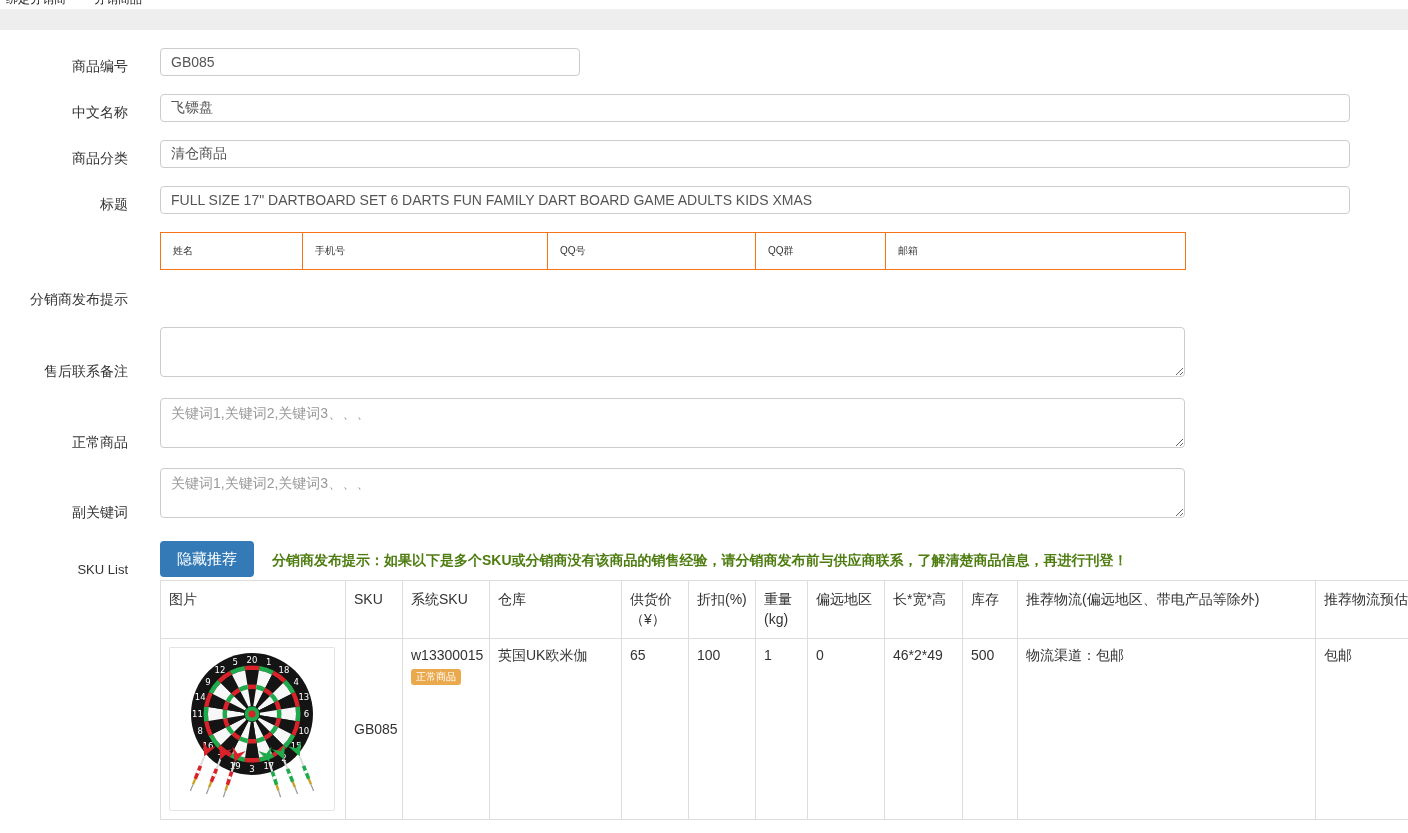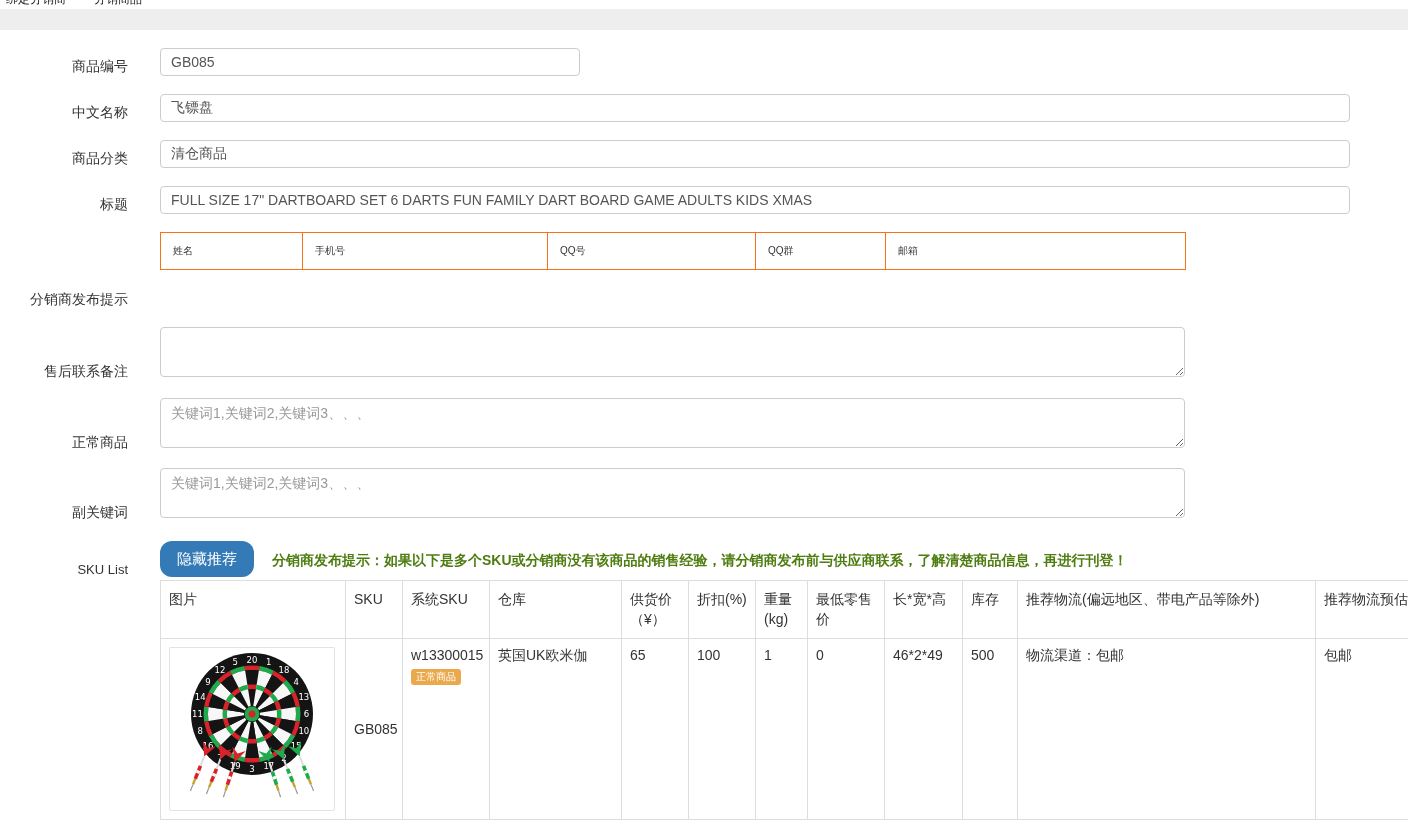--- a/index.html
+++ b/index.html
@@ -33,21 +33,21 @@
   table { border-collapse:collapse; }
   .contact-table { margin-bottom:39px; }
   .contact-table th, .contact-table td {
     border:1px solid #f97316; font-weight:normal; text-align:left;
     font-size:10px; color:#333; padding:9px 12px; height:37px;
   }
 
   .sku-row { margin-bottom:0; }
   .sku-label { padding-top:10px; font-size:13px; }
   .btn-hide {
-    height:36px; padding:0 17px; border:none; border-radius:12px;
+    height:36px; padding:0 17px; border:none; border-radius:4px;
     background:#337ab7; color:#fff; font-size:15px; font-family:inherit; cursor:pointer;
   }
   .sku-notice { color:#4d7c0f; font-weight:bold; font-size:14px; margin-left:18px; align-self:center; padding-top:4px; }
 
   .sku-table-wrap { margin-left:160px; margin-top:3px; width:1248px; overflow:hidden; }
   .sku-table { table-layout:fixed; width:1305px; }
   .sku-table th, .sku-table td {
     border:1px solid #ddd; font-size:14px; color:#333; font-weight:normal;
     text-align:left; vertical-align:top; padding:8px; overflow:hidden;
   }
@@ -175,21 +175,21 @@
       </colgroup>
       <tbody>
           <tr>
         <th>图片</th>
         <th>SKU</th>
         <th>系统SKU</th>
         <th>仓库</th>
         <th>供货价（¥）</th>
         <th>折扣(%)</th>
         <th>重量(kg)</th>
-        <th>最低零售价</th>
+        <th>偏远地区</th>
         <th>长*宽*高</th>
         <th>库存</th>
         <th>推荐物流(偏远地区、带电产品等除外)</th>
         <th>推荐物流预估尾</th>
       </tr>
       <tr>
         <td class="img-cell">
           <div class="img-box">
             <div id="dartboard-holder"><svg width="160" height="160" viewBox="0 0 160 160" xmlns="http://www.w3.org/2000/svg">
                     <circle cx="80" cy="67" r="61" fill="#141414"></circle>

